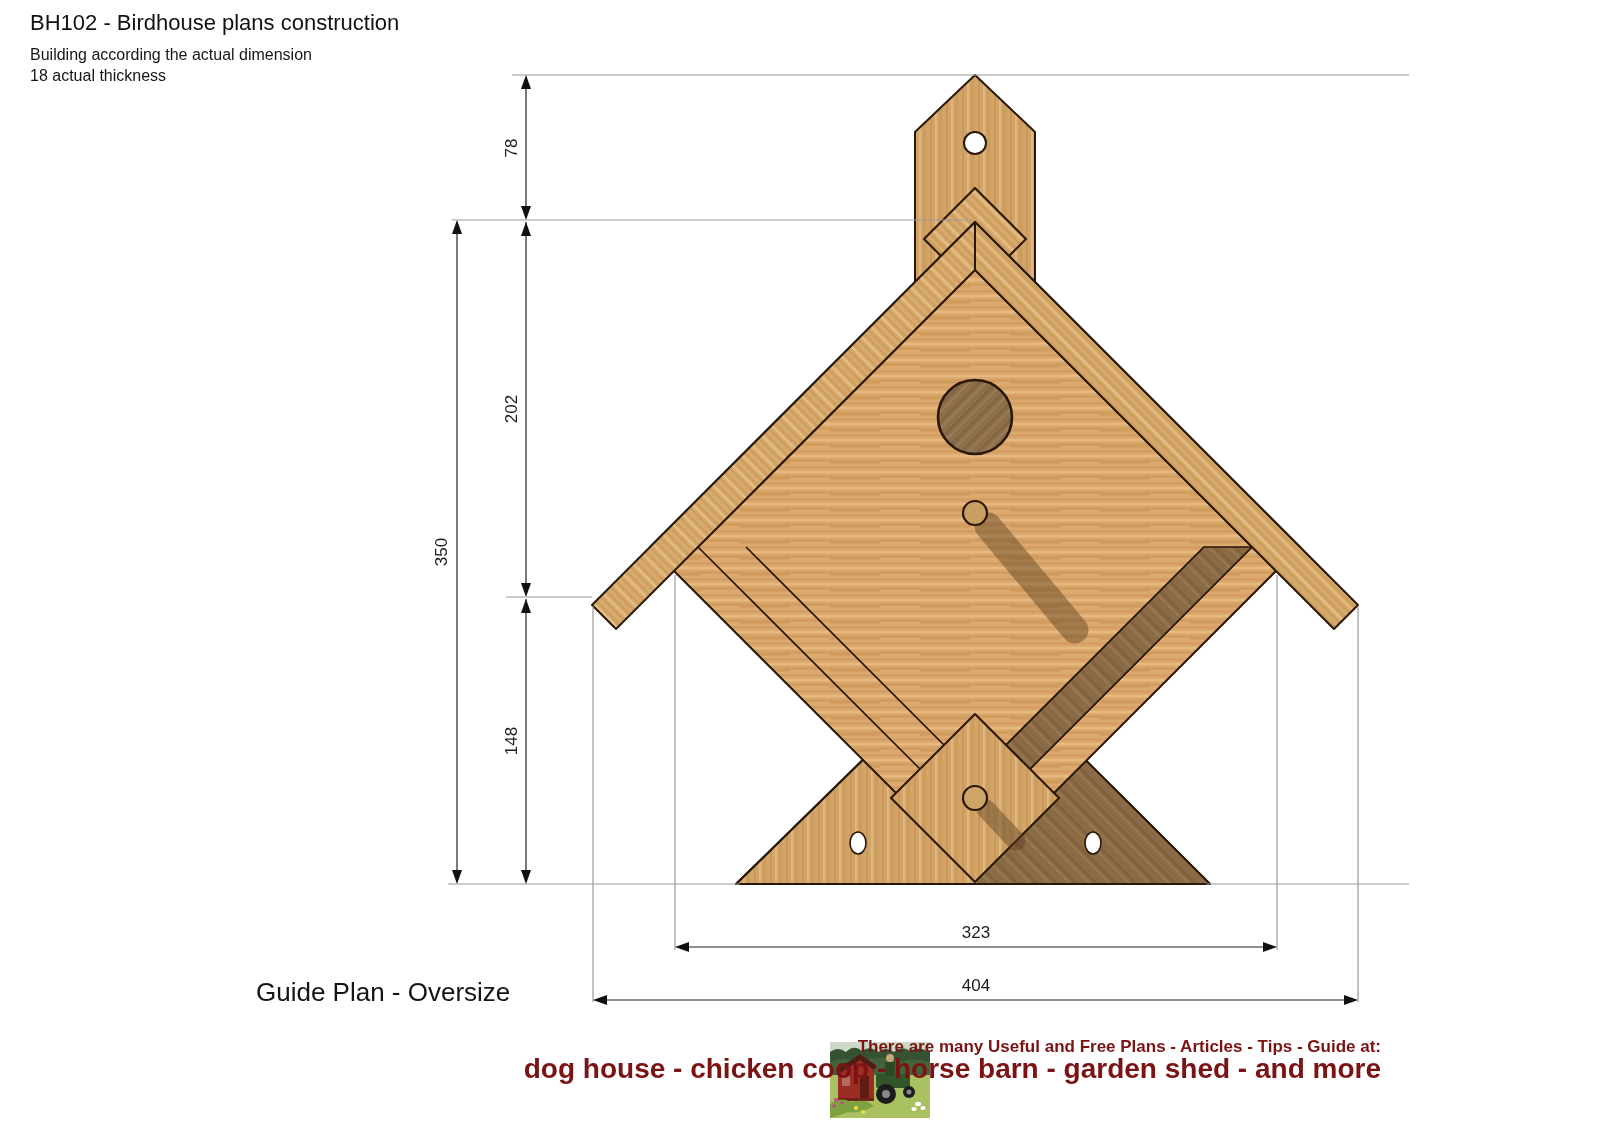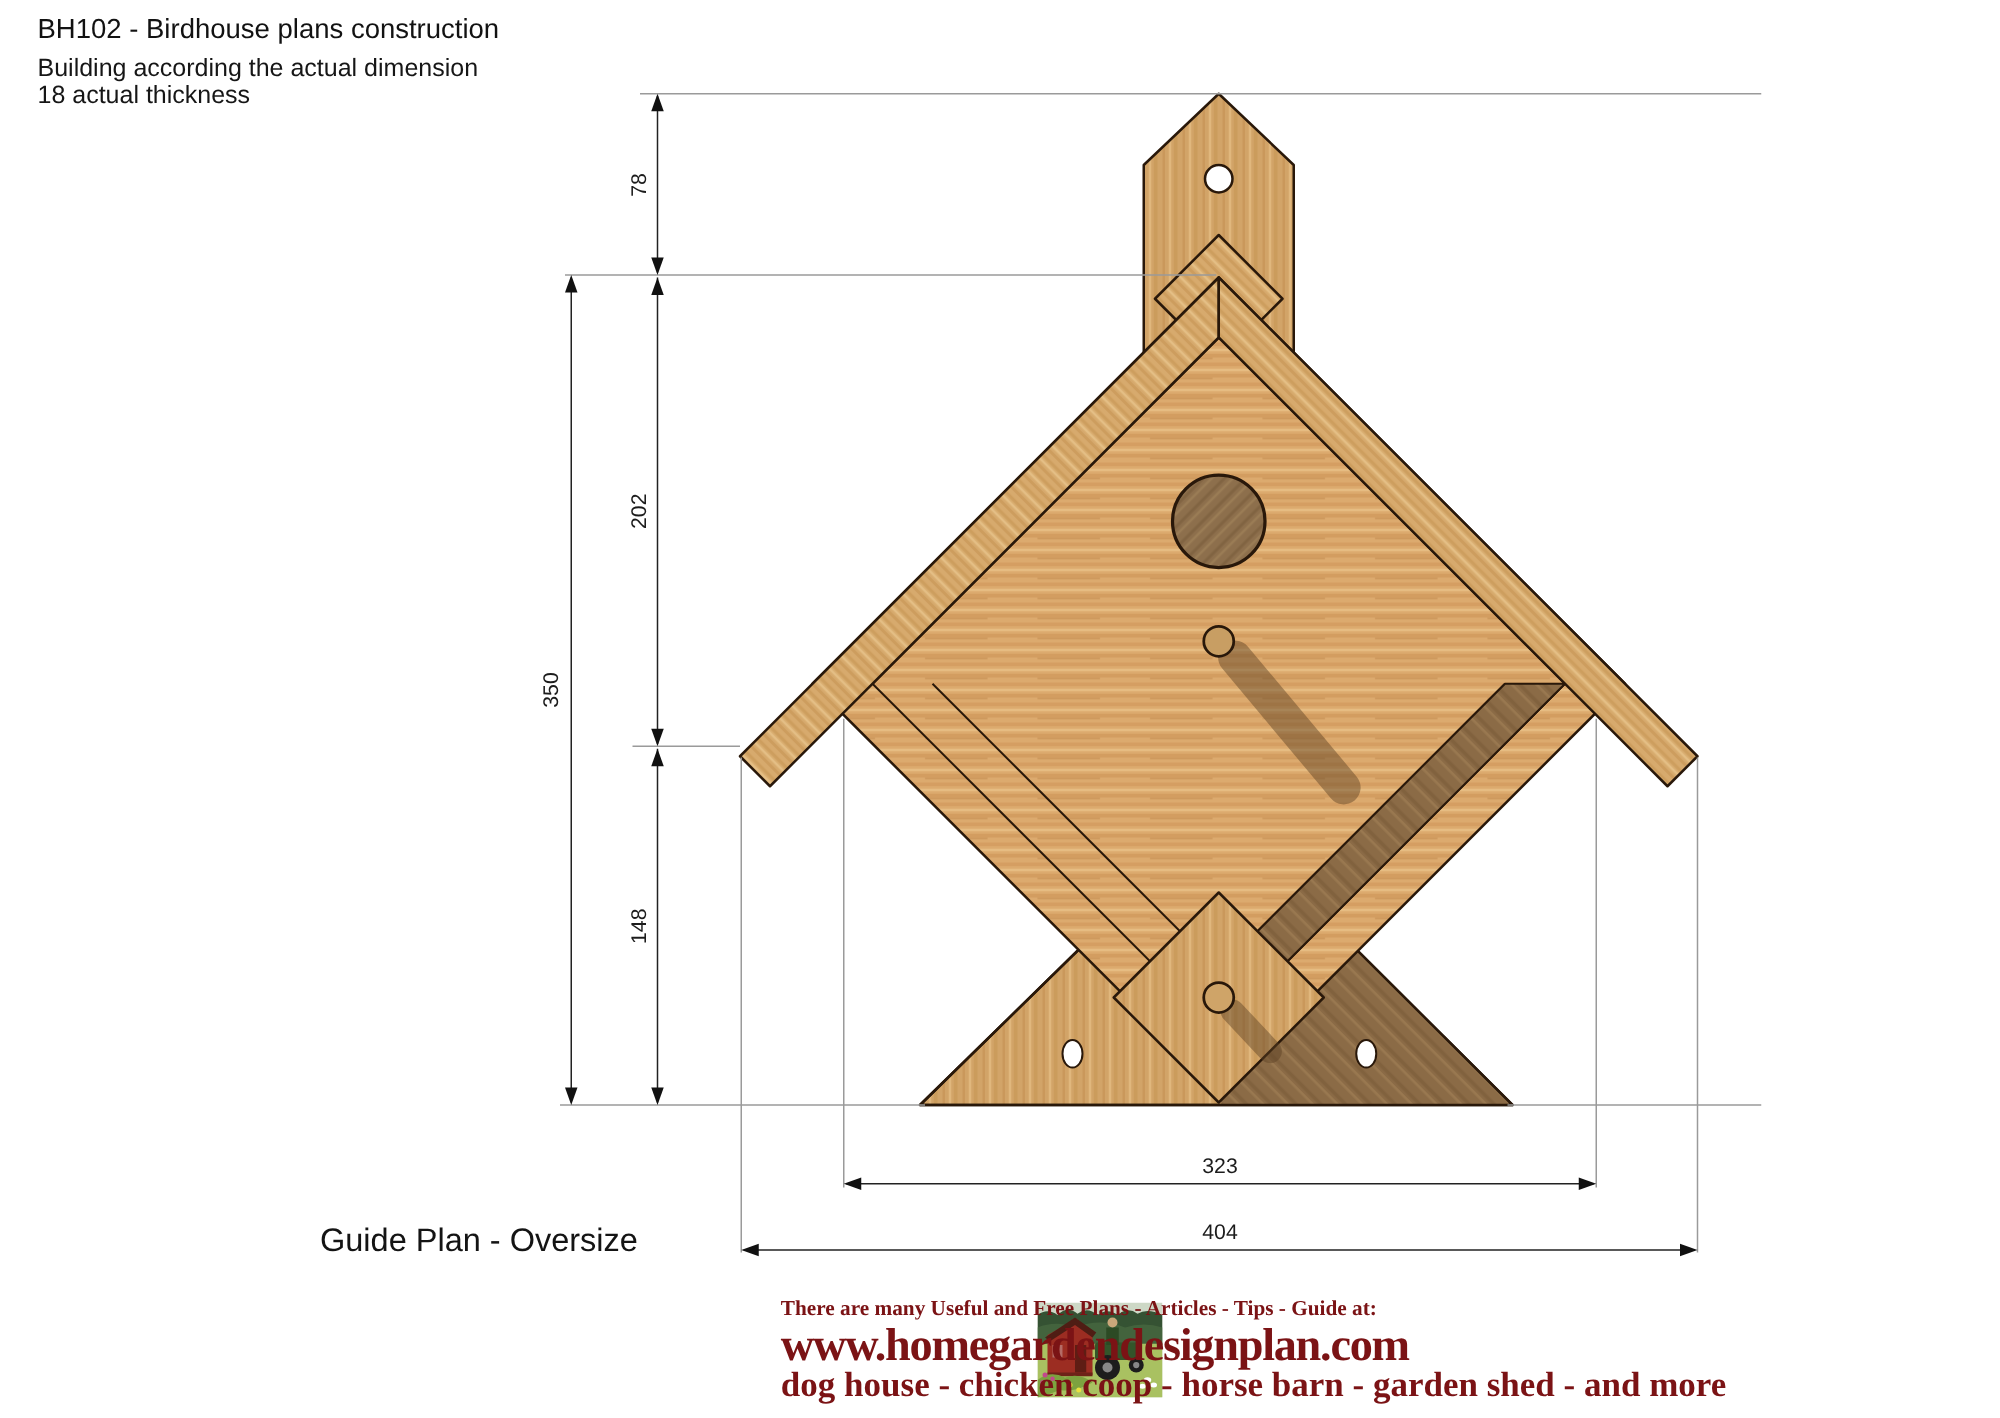--- a/index.html
+++ b/index.html
@@ -1,23 +1,23 @@
 <!DOCTYPE html>
 <html><head>
 <meta charset="utf-8">
 <style>
   html,body{margin:0;padding:0;background:#ffffff;}
   .page{position:relative;width:1409px;height:1134px;background:#fff;overflow:hidden;
         font-family:"Liberation Sans", sans-serif;color:#111;}
   .header{position:absolute;left:30px;top:10px;}
   .header h1{margin:0;font-size:22px;font-weight:400;letter-spacing:0;color:#121212;}
-  .notes{margin-top:9px;font-size:20px;line-height:20.5px;color:#161616;}
+  .notes{margin-top:9px;font-size:16px;line-height:20.5px;color:#161616;}
   .caption{position:absolute;left:256px;top:977px;font-size:26px;color:#141414;}
   .drawing-svg{position:absolute;left:0;top:0;}
-  .footer{position:absolute;right:28px;top:1036px;color:#7b1315;font-family:Liberation Serif, serif;}
+  .footer{position:absolute;right:28px;top:1036px;text-align:right;color:#7b1315;}
   .footer .tagline{font-size:17px;font-weight:bold;line-height:21px;}
   .footer .url{font-size:37px;font-weight:bold;line-height:40px;letter-spacing:-1px;}
   .footer .subline{font-size:28px;font-weight:bold;line-height:24px;}
   .thumb{position:absolute;left:830px;top:1042px;width:100px;height:76px;}
   .dim-label{font-size:17px;fill:#1c1c1c;}
 </style>
 </head>
 <body>
 
 <div class="page">
@@ -184,17 +184,16 @@
     <g fill="#c2498b">
       <circle cx="6" cy="58" r="2"></circle>
         <circle cx="12" cy="61" r="1.8"></circle>
         <circle cx="4" cy="64" r="1.8"></circle>
     </g>
     <circle fill="#e8e13f" cx="26" cy="66" r="2"></circle>
       <circle fill="#e8e13f" cx="33" cy="70" r="2"></circle>
   </svg>
   <div class="footer">
     <div class="tagline">There are many Useful and Free Plans - Articles - Tips - Guide at:</div>
-    <div class="url">www.homegardendesignplan.com</div>
     <div class="subline">dog house - chicken coop - horse barn - garden shed - and more</div>
   </div>
 
 </div>
 
 </body></html>

